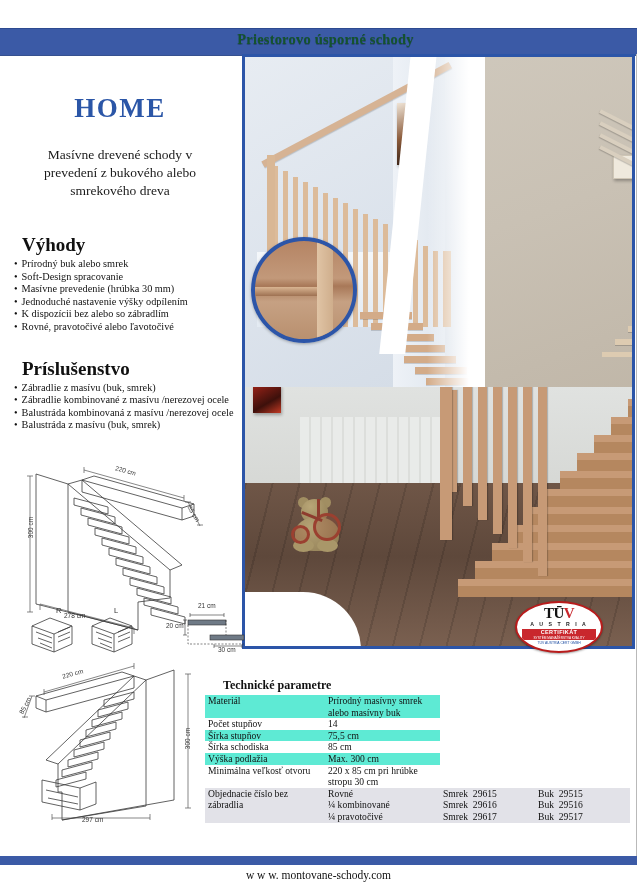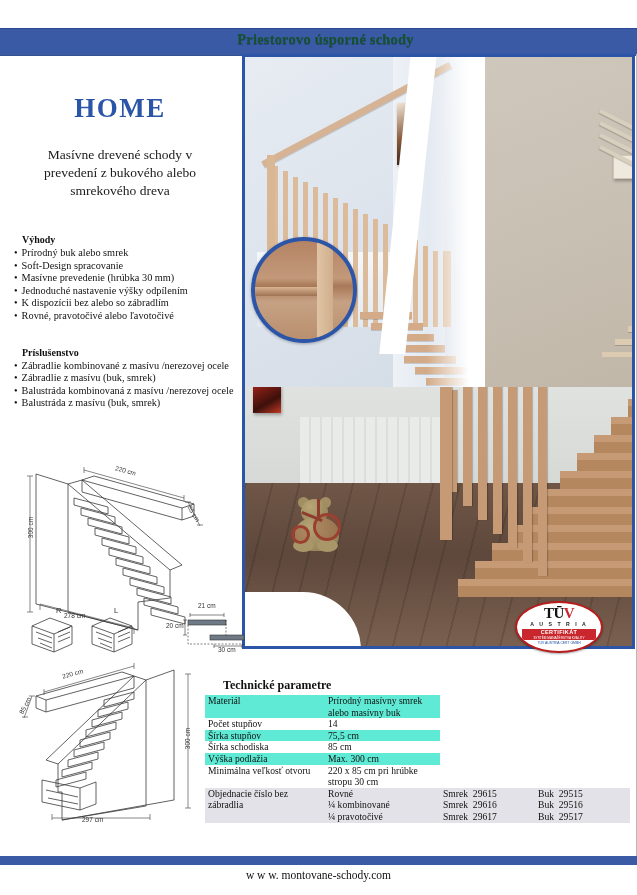--- a/index.html
+++ b/index.html
@@ -22,21 +22,21 @@
   .left-col{position:absolute;left:0;top:60px;width:240px;}
   .brand{
     text-align:center;color:#2b56a7;font-weight:bold;font-size:27px;
     letter-spacing:1.5px;margin-top:33px;font-family:"Liberation Serif",serif;
   }
   .subtitle{
     text-align:center;color:#1a1a1a;font-size:13.5px;line-height:18px;
     margin-top:22px;padding:0 22px;font-family:"Liberation Serif",serif;
   }
   .sec-head{
-    color:#111;font-weight:bold;font-size:10px;margin:0 0 2px 22px;
+    color:#111;font-weight:bold;font-size:19px;margin:0 0 2px 22px;
     font-family:"Liberation Serif",serif;
   }
   .bullets{list-style:none;margin:0;padding:0 6px 0 14px;}
   .bullets li{
     font-size:10.3px;line-height:12.6px;color:#111;white-space:nowrap;
     font-family:"Liberation Serif",serif;
   }
   .bullets li::before{content:"\2022";margin-right:4px;}
   .adv-block{margin-top:34px;}
   .acc-block{margin-top:24px;}
@@ -187,22 +187,22 @@
         <li>Masívne prevedenie (hrúbka 30 mm)</li>
         <li>Jednoduché nastavenie výšky odpílením</li>
         <li>K dispozícii bez alebo so zábradlím</li>
         <li>Rovné, pravotočivé alebo ľavotočivé</li>
       </ul>
     </div>
 
     <div class="acc-block">
       <div class="sec-head">Príslušenstvo</div>
       <ul class="bullets">
+        <li>Zábradlie z masívu (buk, smrek)</li>
         <li>Zábradlie kombinované z masívu /nerezovej ocele</li>
-        <li>Zábradlie z masívu (buk, smrek)</li>
         <li>Balustráda kombinovaná z masívu /nerezovej ocele</li>
         <li>Balustráda z masívu (buk, smrek)</li>
       </ul>
     </div>
   </div>
 
   <div class="photo-frame">
 
     <div class="ph ph-right">
 

